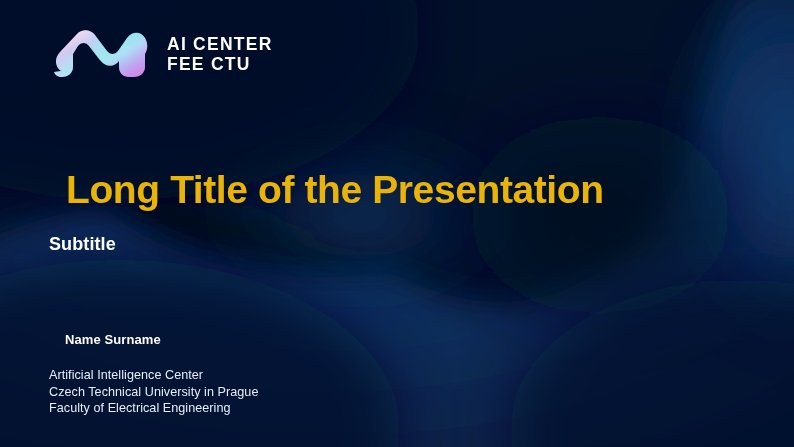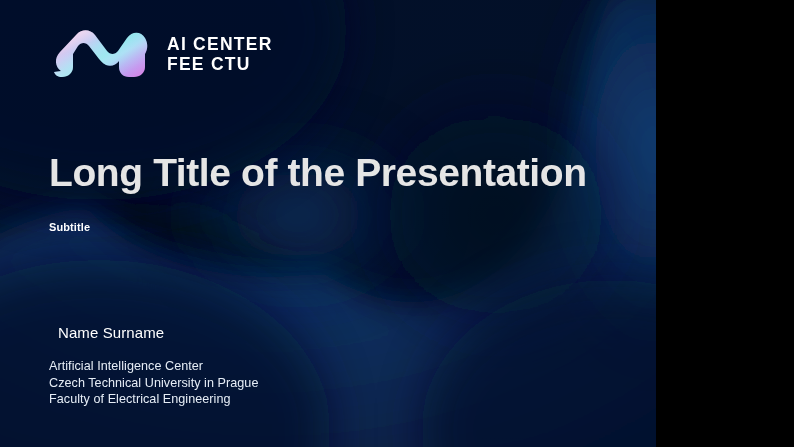--- a/index.html
+++ b/index.html
@@ -2,21 +2,21 @@
 <html><head>
 <meta charset="utf-8">
 <style>
   html, body {
     margin: 0;
     padding: 0;
     background: #000;
   }
   .slide {
     position: relative;
-    width: 656px;
+    width: 794px;
     height: 447px;
     overflow: hidden;
     background: #03102a;
     font-family: "Liberation Sans", sans-serif;
     -webkit-font-smoothing: antialiased;
   }
 
   
   .bg-layer {
     position: absolute;
@@ -58,51 +58,51 @@
   }
 
   
   .title-block {
     position: absolute;
     left: 49px;
     top: 150px;
     z-index: 5;
   }
   .slide-title {
-    color: #e5e5e5;
+    color: #eab308;
     font-size: 39px;
     font-weight: bold;
     letter-spacing: -0.4px;
     line-height: 46px;
-    margin: 0;
+    margin: 17px;
     white-space: nowrap;
   }
   .slide-subtitle {
     color: #ffffff;
-    font-size: 11px;
+    font-size: 18px;
     font-weight: bold;
     letter-spacing: 0.1px;
     line-height: 22px;
     margin: 20px 0 0 0;
   }
 
   
   .author-block {
     position: absolute;
     left: 49px;
     top: 313px;
     z-index: 5;
   }
   .author-name {
     color: #ffffff;
-    font-size: 15px;
-    font-weight: normal;
+    font-size: 13px;
+    font-weight: bold;
     letter-spacing: 0.1px;
     line-height: 22px;
-    margin: 9px;
+    margin: 16px;
   }
   .affiliation-list {
     margin: 14px 11px 0 0;
     padding: 0;
     list-style: none;
   }
   .affiliation-line {
     color: #e6edf6;
     font-size: 12.6px;
     font-weight: normal;

